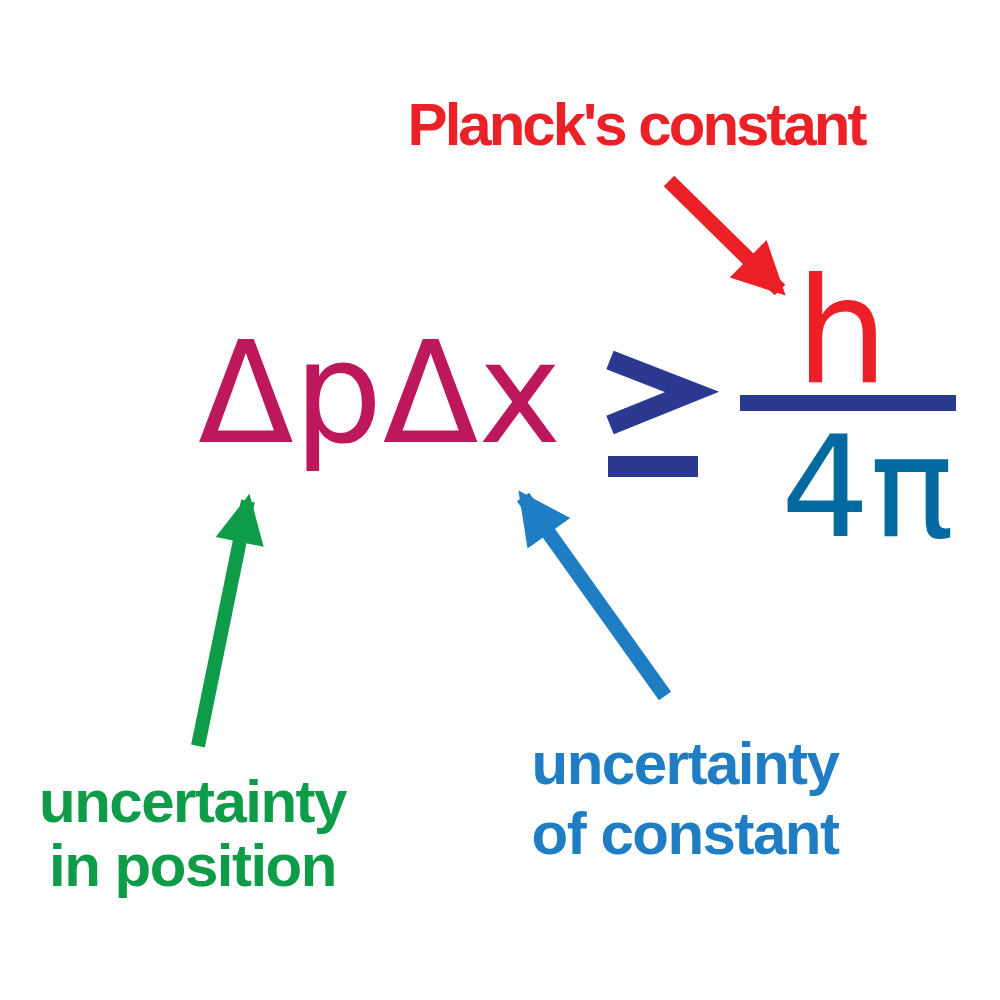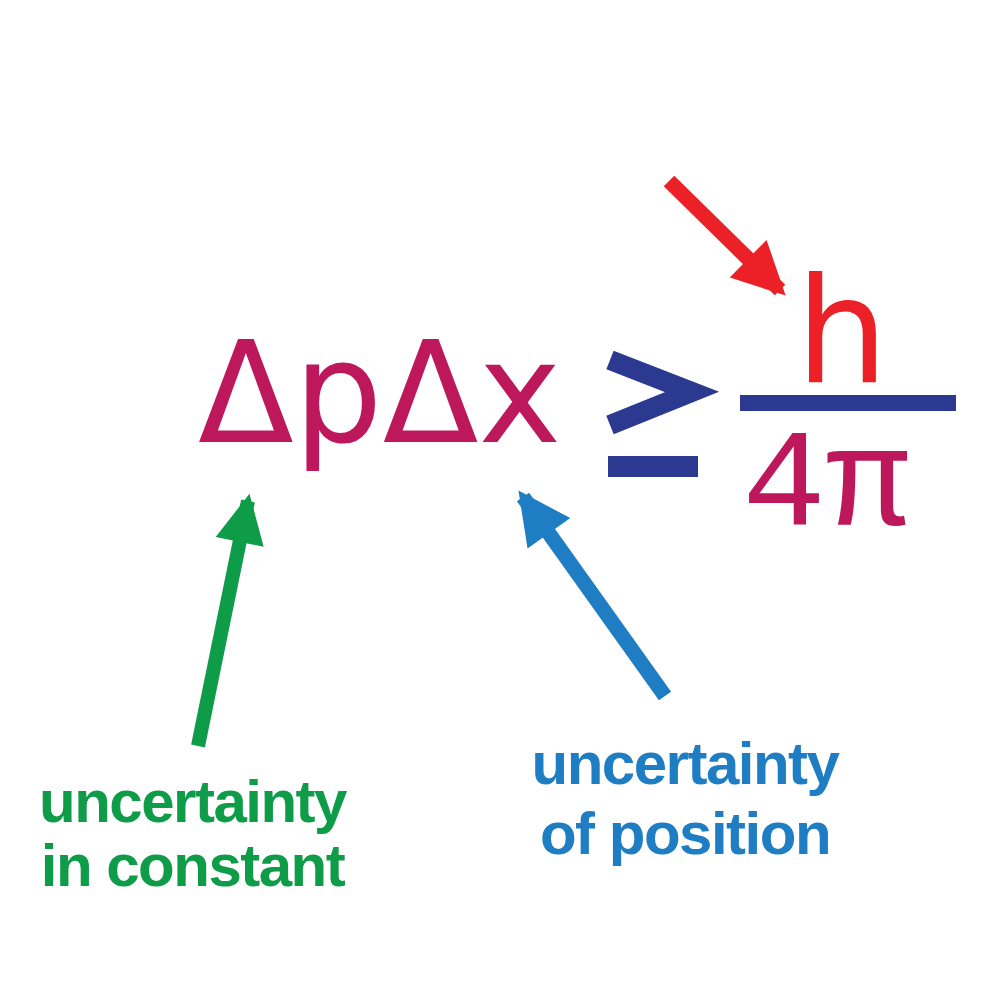--- a/index.html
+++ b/index.html
@@ -52,38 +52,38 @@
     left: 777px; top: 258px; width: 130px;
     font-size: 146px; text-align: center;
     color: #EC2027;
   }
   .frac-bar {
     left: 740px; top: 395px; width: 216px; height: 16px;
     background: #2B3990;
   }
   .denominator {
     left: 742px; top: 418px; width: 212px;
-    font-size: 140px; text-align: left;
-    color: #be185d;
-    font-family: Liberation Mono, monospace;
+    font-size: 140px; text-align: right;
+    color: #0369a1;
   }
 
   
   .overlay {
     position: absolute;
     left: 0; top: 0;
     width: 1000px; height: 1000px;
     pointer-events: none;
   }
 </style>
 </head>
 <body>
 
 <div class="canvas">
 
+  <div class="abs caption planck-label">Planck's constant</div>
 
   <div class="abs eq-text eq-main">
     <span class="eq-green">Δp</span><span class="eq-blue">Δx</span>
   </div>
 
   <div class="abs eq-text numerator">h</div>
   <div class="abs frac-bar"></div>
   <div class="abs eq-text denominator">4π</div>
 
   <svg class="overlay" viewBox="0 0 1000 1000">
@@ -106,21 +106,21 @@
 
     <line x1="669" y1="181" x2="780" y2="290" stroke-width="15" marker-end="url(#head-red)" stroke="#EC2027"></line>
 
     <line x1="198" y1="746" x2="248" y2="501" stroke-width="14" marker-end="url(#head-green)" stroke="#0E9C49"></line>
 
     <line x1="665" y1="696" x2="523" y2="497" stroke-width="15" marker-end="url(#head-blue)" stroke="#1F7DC4"></line>
   </svg>
 
   <div class="abs caption position-label">
     <div>uncertainty</div>
-    <div>in constant</div>
+    <div>in position</div>
   </div>
 
   <div class="abs caption momentum-label">
     <div>uncertainty</div>
-    <div>of position</div>
+    <div>of constant</div>
   </div>
 
 </div>
 
 </body></html>

